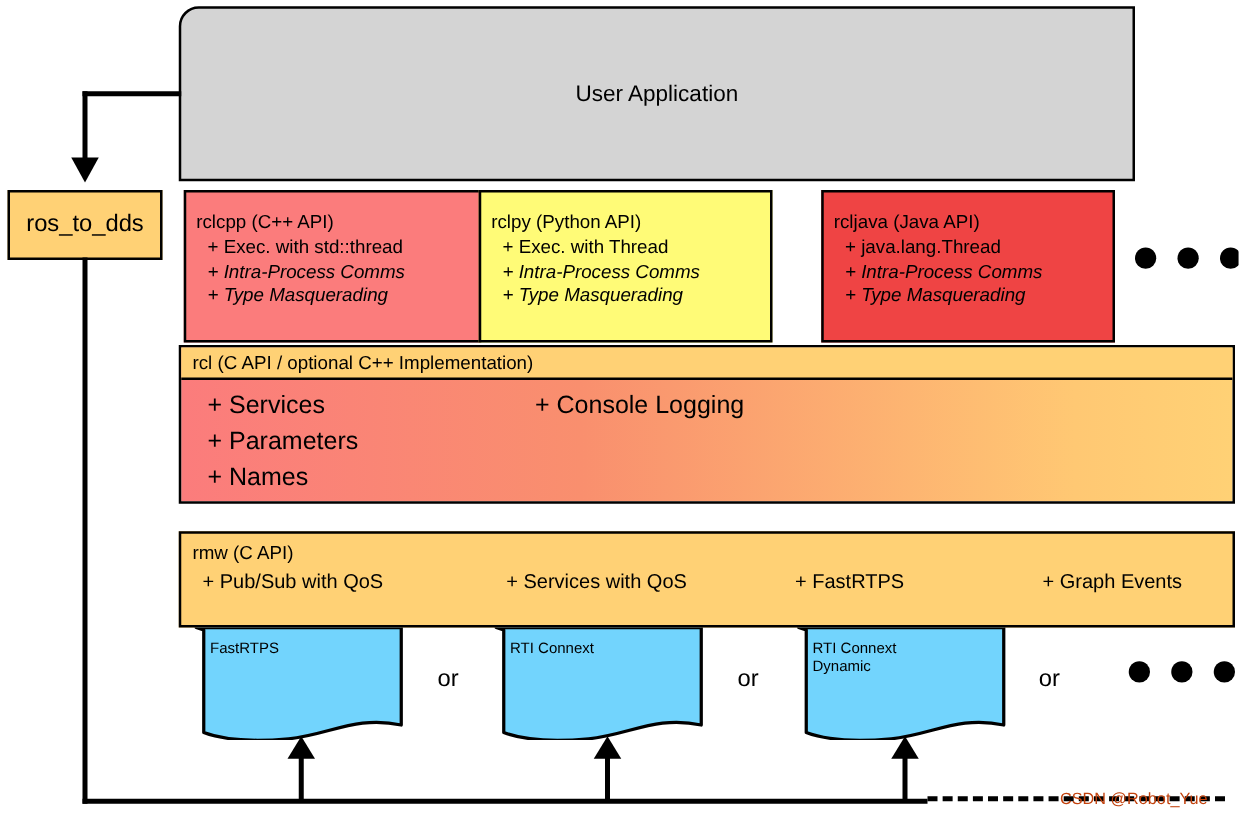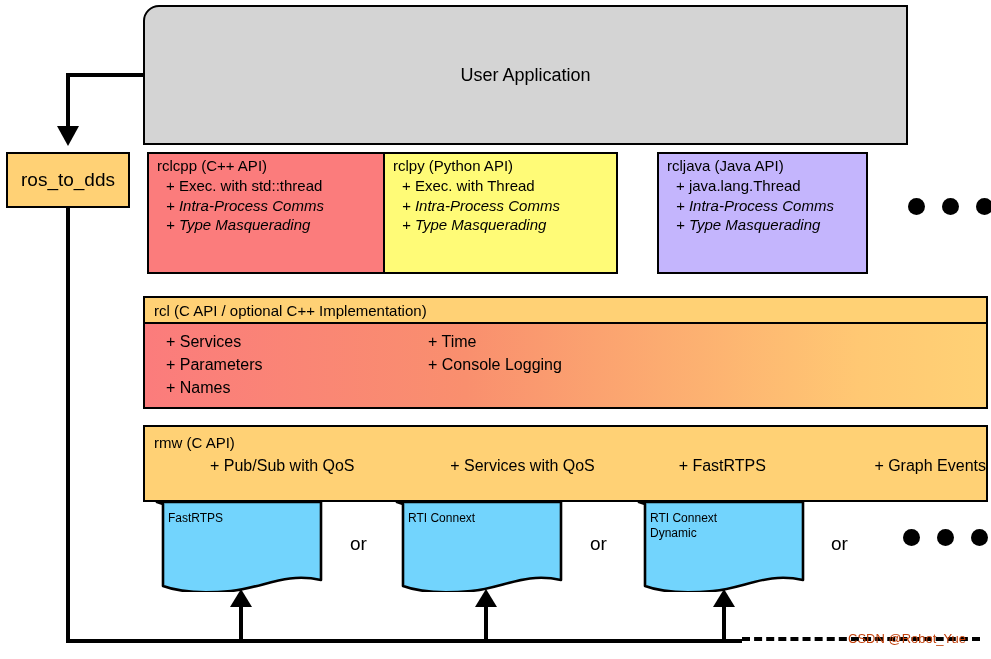--- a/index.html
+++ b/index.html
@@ -48,27 +48,27 @@
     display: flex;
     align-items: center;
     justify-content: center;
     font-size: 19px;
   }
 
   
   .cl-box {
     top: 152px;
     height: 122px;
-    padding: 2px 0 0 8px;
+    padding: 14px 0 0 8px;
     font-size: 15px;
     line-height: 1.32;
   }
   #cl-rclcpp { left: 147px; width: 238px; background: #fb7c7c; }
   #cl-rclpy  { left: 383px; width: 235px; background: #fffb77; }
-  #cl-rcljava{ left: 657px; width: 211px; background: #c4b5fd; }
+  #cl-rcljava{ left: 657px; width: 235px; background: #ef4444; }
   .cl-title { white-space: nowrap; }
   .cl-item { white-space: nowrap; padding-left: 9px; }
   .cl-item.ital { font-style: italic; }
 
   
   .dots {
     position: absolute;
     display: flex;
     gap: 17px;
     align-items: center;
@@ -78,40 +78,40 @@
     height: 17px;
     border-radius: 50%;
     background: #000000;
   }
   #dots-cl { left: 908px; top: 198px; }
   #dots-dds { left: 903px; top: 529px; }
 
   
   #rcl-box {
     left: 143px;
-    top: 296px;
+    top: 276px;
     width: 845px;
-    height: 113px;
+    height: 127px;
     background: linear-gradient(to right, #fb7c7c 0%, #f98f6e 38%, #ffc873 85%, #ffd175 100%);
     padding: 0;
   }
   #rcl-header {
     box-sizing: border-box;
     height: 26px;
     background: #ffd175;
     border-bottom: 2px solid #000000;
     display: flex;
     align-items: center;
     padding-left: 9px;
     font-size: 15px;
   }
   #rcl-cols {
     display: flex;
     padding: 6px 11px 0 9px;
-    font-size: 16px;
+    font-size: 20px;
     line-height: 1.45;
   }
   #rcl-col-left { width: 262px; }
   #rcl-col-right { flex: 1; }
   .rcl-item { white-space: nowrap; padding-left: 12px; }
 
   
   #rmw-box {
     left: 143px;
     top: 425px;
@@ -123,21 +123,21 @@
     line-height: 1.3;
   }
   #rmw-title { white-space: nowrap; }
   #rmw-items {
     display: flex;
     margin-top: 3px;
     font-size: 16px;
     padding-left: 8px;
   }
   #rmw-items .rmw-item { white-space: nowrap; }
-  #rmw-i0 { width: 243px; margin-left: 48px; }
+  #rmw-i0 { width: 243px; }
   #rmw-i1 { width: 231px; }
   #rmw-i2 { width: 198px; }
 
   
   .dds {
     position: absolute;
     width: 168px;
     height: 90px;
   }
   .dds svg { position: absolute; left: 0; top: 0; }
@@ -264,21 +264,20 @@
 
   <div class="box" id="rcl-box">
     <div id="rcl-header">rcl (C API / optional C++ Implementation)</div>
     <div id="rcl-cols">
       <div id="rcl-col-left">
         <div class="rcl-item">+ Services</div>
         <div class="rcl-item">+ Parameters</div>
         <div class="rcl-item">+ Names</div>
       </div>
       <div id="rcl-col-right">
-        <div class="rcl-item">+ Time</div>
         <div class="rcl-item">+ Console Logging</div>
       </div>
     </div>
   </div>
 
   <div class="box" id="rmw-box">
     <div id="rmw-title">rmw (C API)</div>
     <div id="rmw-items">
       <div class="rmw-item" id="rmw-i0">+ Pub/Sub with QoS</div>
       <div class="rmw-item" id="rmw-i1">+ Services with QoS</div>

